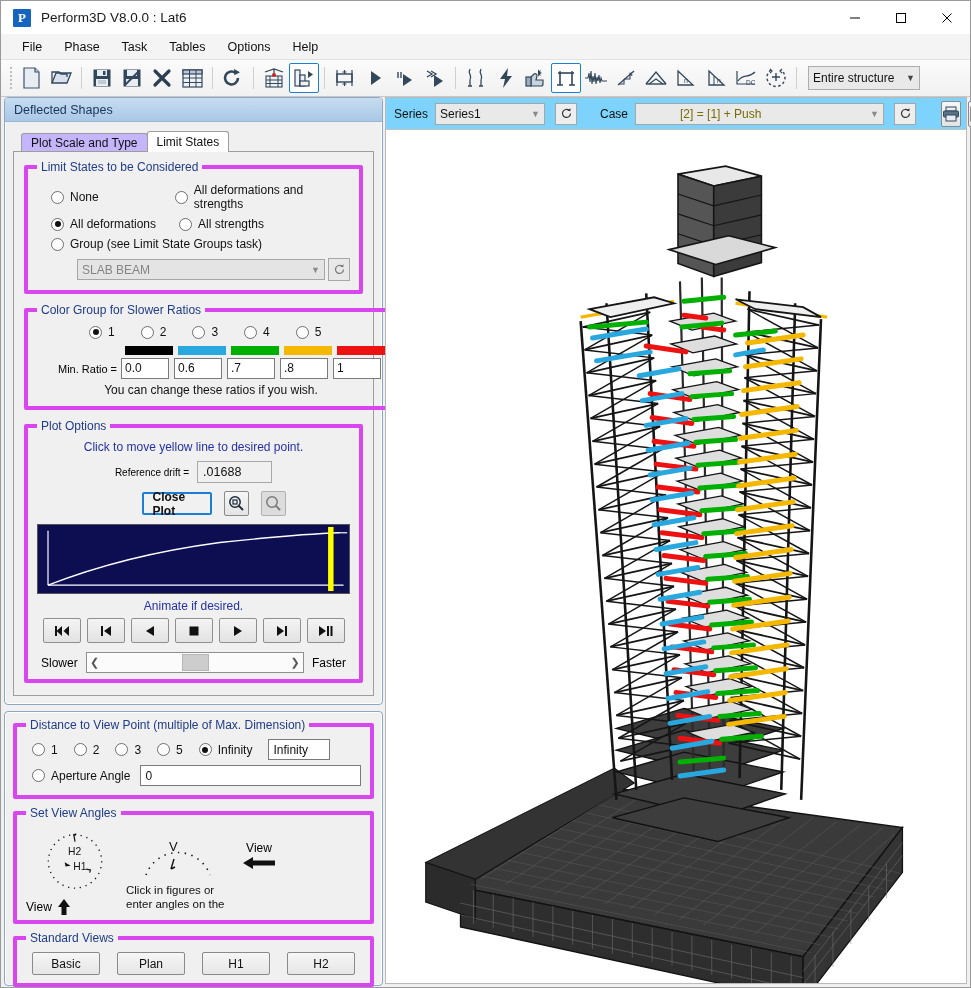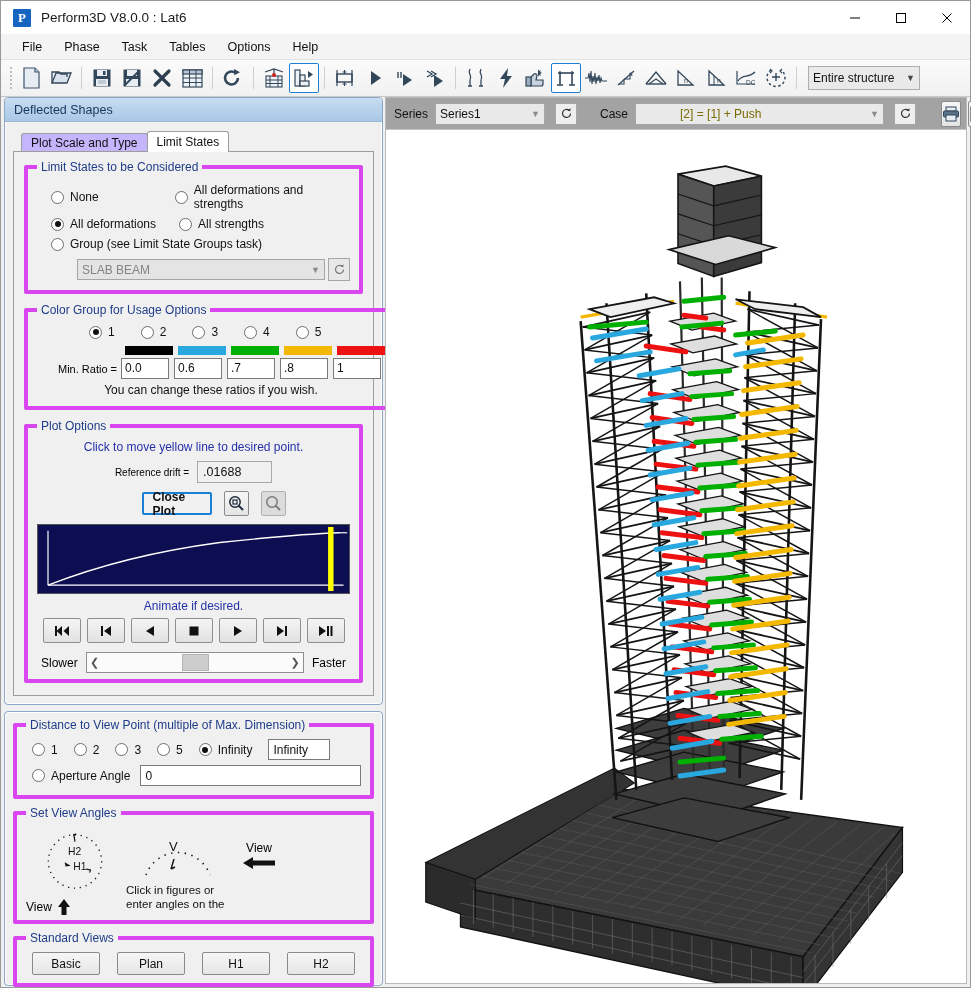--- a/index.html
+++ b/index.html
@@ -137,21 +137,21 @@
   .slider .thumb { position:absolute; left:44%; width:27px; top:1px; bottom:1px; background:#cdcdcd; border:1px solid #b5b5b5;}
 
   .spin { display:flex; align-items:stretch; }
   .spin .val { width:38px; height:21px; border:1px solid #7a7a7a; background:#fff; font-size:12px; padding:1px 3px; display:flex; align-items:center; color:#111;}
   .spin .arrows { width:16px; height:21px; border:1px solid #8f8f8f; border-left:none; background:linear-gradient(#f6f6f6,#e2e2e2); display:flex; flex-direction:column; }
   .spin .arrows div { flex:1; display:flex; align-items:center; justify-content:center; font-size:7px; color:#333; }
   .spin .arrows div:first-child { border-bottom:1px solid #c6c6c6; }
 
   
   .right-col { position:absolute; left:384px; top:96px; right:3px; bottom:3px; background:#fff; border:1px solid #b9b9b9; }
-  .vp-bar { height:32px; background:#a3a3a3; border-bottom:1px solid #c4c4c4; display:flex; align-items:center; padding:0 8px; gap:7px; }
+  .vp-bar { height:32px; background:#7dd3fc; border-bottom:1px solid #c4c4c4; display:flex; align-items:center; padding:0 8px; gap:7px; }
   .vp-label { font-size:12px; color:#111; }
   .viewport { position:absolute; left:0; right:0; top:33px; bottom:0; background:#fff; overflow:hidden; }
 
   .dial { width:74px; height:74px; position:relative; }
 </style>
 </head>
 <body>
 
 <div id="app">
 
@@ -430,21 +430,21 @@
               <div class="refresh-btn dim">
                 <svg width="13" height="13" viewBox="0 0 13 13">
                     <path d="M10.5 6.5a4 4 0 1 1-1.3-3" fill="none" stroke="#777" stroke-width="1.2"></path>
                     <path d="M10.6 1.3 L10.3 4.3 L7.4 3.4 z" fill="#777"></path>
                   </svg>
               </div>
             </div>
           </fieldset>
 
           <fieldset class="grp">
-            <legend>Color Group for Usage Options</legend>
+            <legend>Color Group for Slower Ratios</legend>
             <div class="row" style="margin:3px 0 0 52px; gap:26px;">
               <div class="radio on">
                 <span class="dot"></span>
                 <span>1</span>
               </div>
               <div class="radio">
                 <span class="dot"></span>
                 <span>2</span>
               </div>
               <div class="radio">

